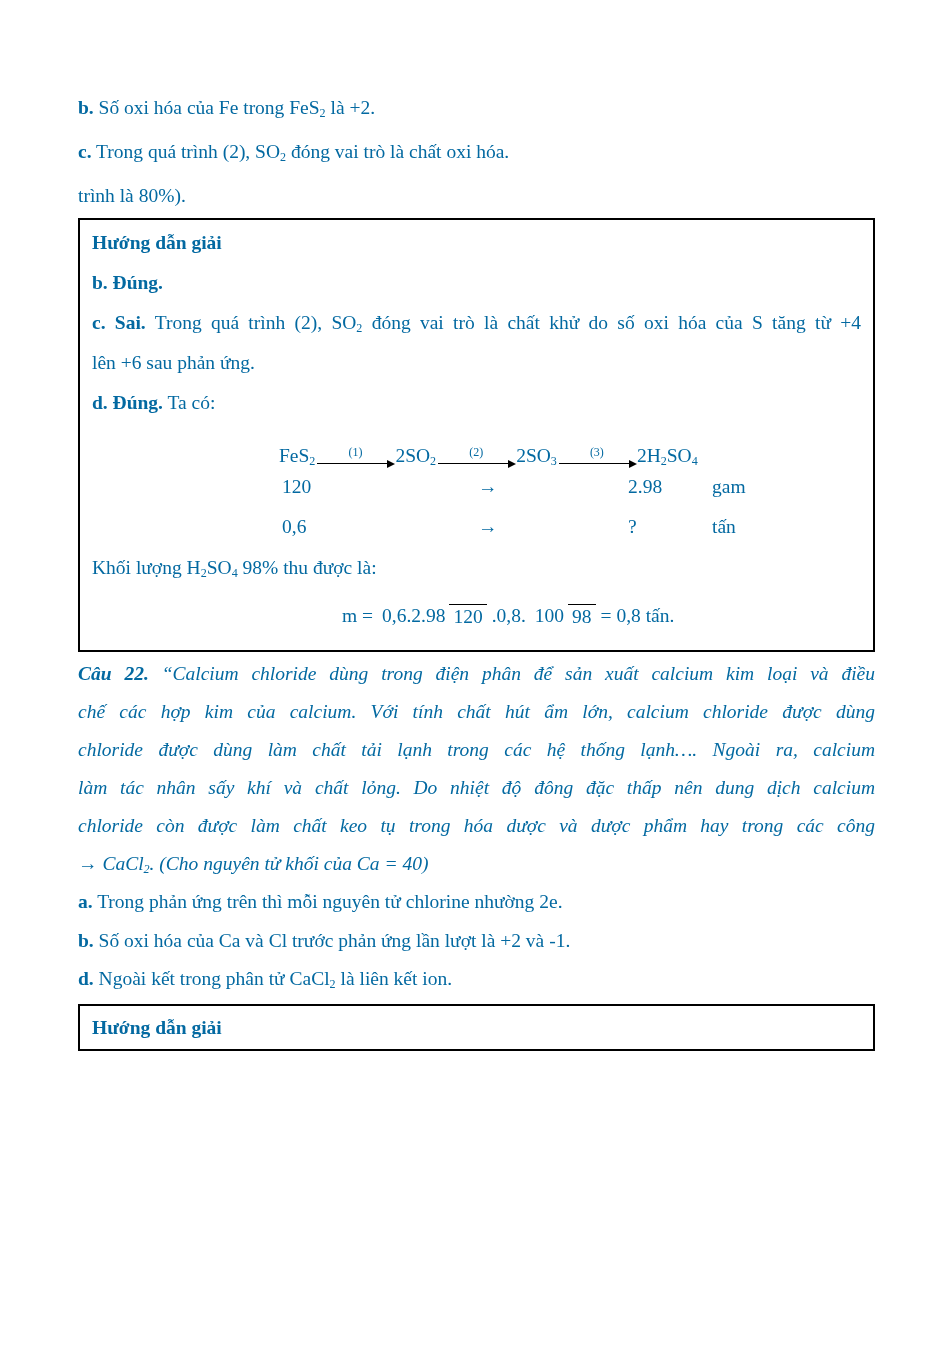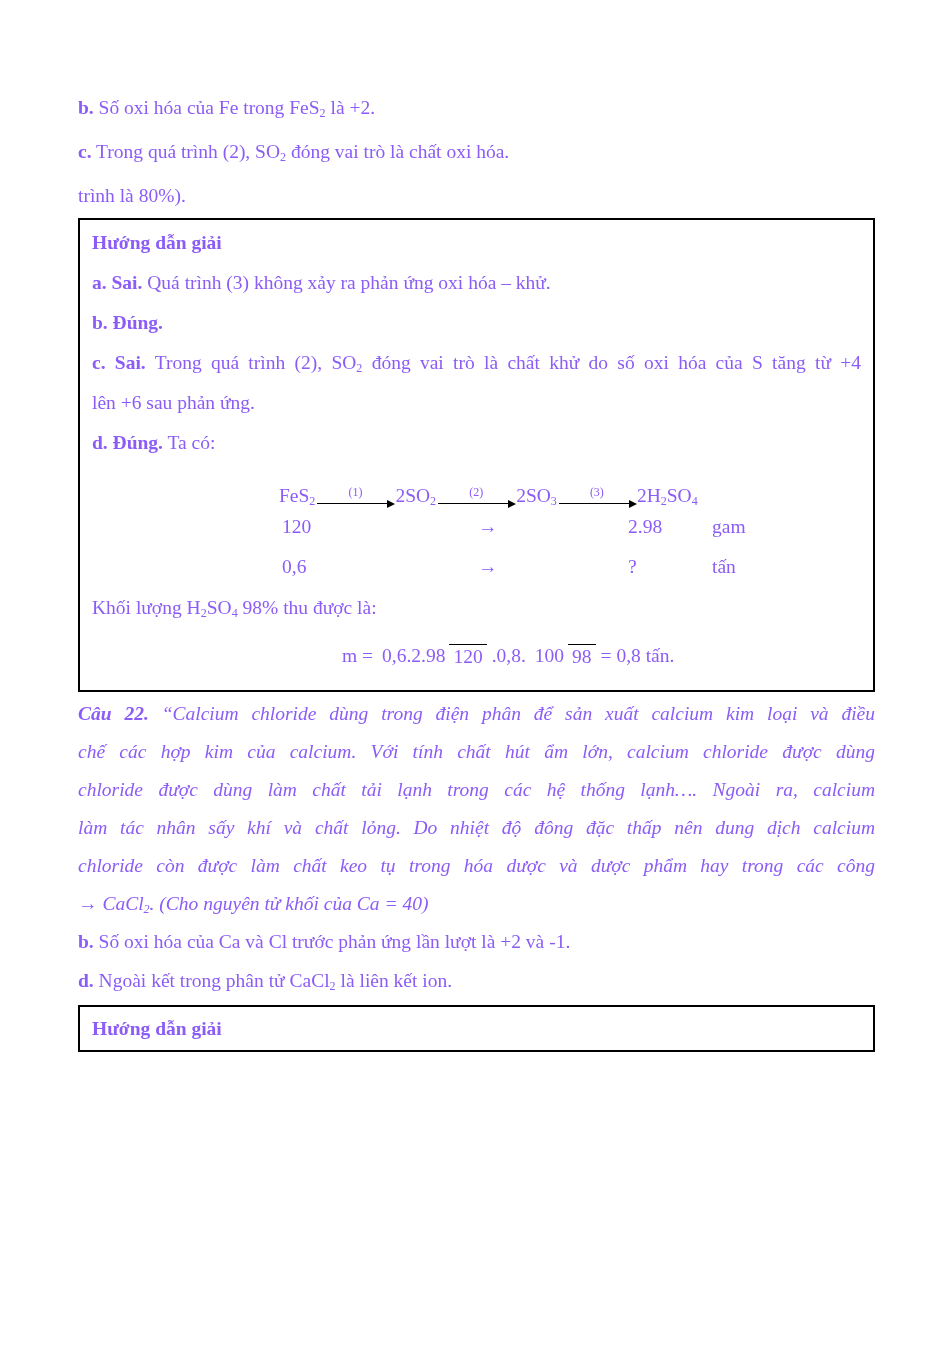--- a/index.html
+++ b/index.html
@@ -1,21 +1,21 @@
 <!DOCTYPE html>
 <html><head>
 <meta charset="utf-8">
 <style>
   * { margin:0; padding:0; box-sizing:border-box; }
   html,body { background:#ffffff; }
   .page {
     position:relative;
     width:952px; height:1346px;
     background:#fff;
-    color:#8b5cf6;
+    color:#0369a1;
     font-family:"Liberation Serif","DejaVu Serif",serif;
     font-size:19.5px;
     padding:86px 77px 0 78px;
     overflow:hidden;
   }
   .bseg { font-weight:700; }
   sub { font-size:0.62em; line-height:0; vertical-align:-0.28em; }
 
   
   .iline { line-height:44px; height:44px; overflow:hidden; }
@@ -64,21 +64,20 @@
 <body>
 
 <div class="page">
 
   <div class="iline"><span class="bseg">b.</span><span> Số oxi hóa của Fe trong FeS</span><sub>2</sub><span> là +2.</span></div>
   <div class="iline"><span class="bseg">c.</span><span> Trong quá trình (2), SO</span><sub>2</sub><span> đóng vai trò là chất oxi hóa.</span></div>
   <div class="iline"><span>trình là 80%).</span></div>
 
   <div class="sol-box">
     <div class="sol-title">Hướng dẫn giải</div>
-    <div class="sline"><span class="bseg">a. Sai.</span><span> Quá trình (3) không xảy ra phản ứng oxi hóa – khử.</span></div>
     <div class="sline"><span class="bseg">b. Đúng.</span></div>
     <div class="sline sjust"><span class="bseg">c. Sai.</span><span> Trong quá trình (2), SO</span><sub>2</sub><span> đóng vai trò là chất khử do số oxi hóa của S tăng từ +4</span></div>
     <div class="sline"><span>lên +6 sau phản ứng.</span></div>
     <div class="sline"><span class="bseg">d. Đúng.</span><span> Ta có:</span></div>
 
     <div class="rxn">
       <span class="species"><span>FeS</span><sub>2</sub></span>
       <span class="rxn-arrow">
         <span class="rxn-arrow-label">(1)</span>
         <span class="rxn-arrow-line"></span>
@@ -128,20 +127,21 @@
 
   <div class="q22">
     <div class="qline qjust"><span class="bseg">Câu 22.</span><span> “Calcium chloride dùng trong điện phân để sản xuất calcium kim loại và điều</span></div>
     <div class="qline qjust"><span>chế các hợp kim của calcium. Với tính chất hút ẩm lớn, calcium chloride được dùng</span></div>
     <div class="qline qjust"><span>chloride được dùng làm chất tải lạnh trong các hệ thống lạnh…. Ngoài ra, calcium</span></div>
     <div class="qline qjust"><span>làm tác nhân sấy khí và chất lỏng. Do nhiệt độ đông đặc thấp nên dung dịch calcium</span></div>
     <div class="qline qjust"><span>chloride còn được làm chất keo tụ trong hóa dược và dược phẩm hay trong các công</span></div>
     <div class="qline"><span>→ CaCl</span><sub>2</sub><span>. (Cho nguyên tử khối của Ca = 40)</span></div>
   </div>
 
+  <div class="stline"><span class="bseg">a.</span><span> Trong phản ứng trên thì mỗi nguyên tử chlorine nhường 2e.</span></div>
   <div class="stline"><span class="bseg">b.</span><span> Số oxi hóa của Ca và Cl trước phản ứng lần lượt là +2 và -1.</span></div>
   <div class="stline"><span class="bseg">d.</span><span> Ngoài kết trong phân tử CaCl</span><sub>2</sub><span> là liên kết ion.</span></div>
 
   <div class="sol-box2">
     <div class="sol-title2">Hướng dẫn giải</div>
   </div>
 
 </div>
 
 </body></html>

